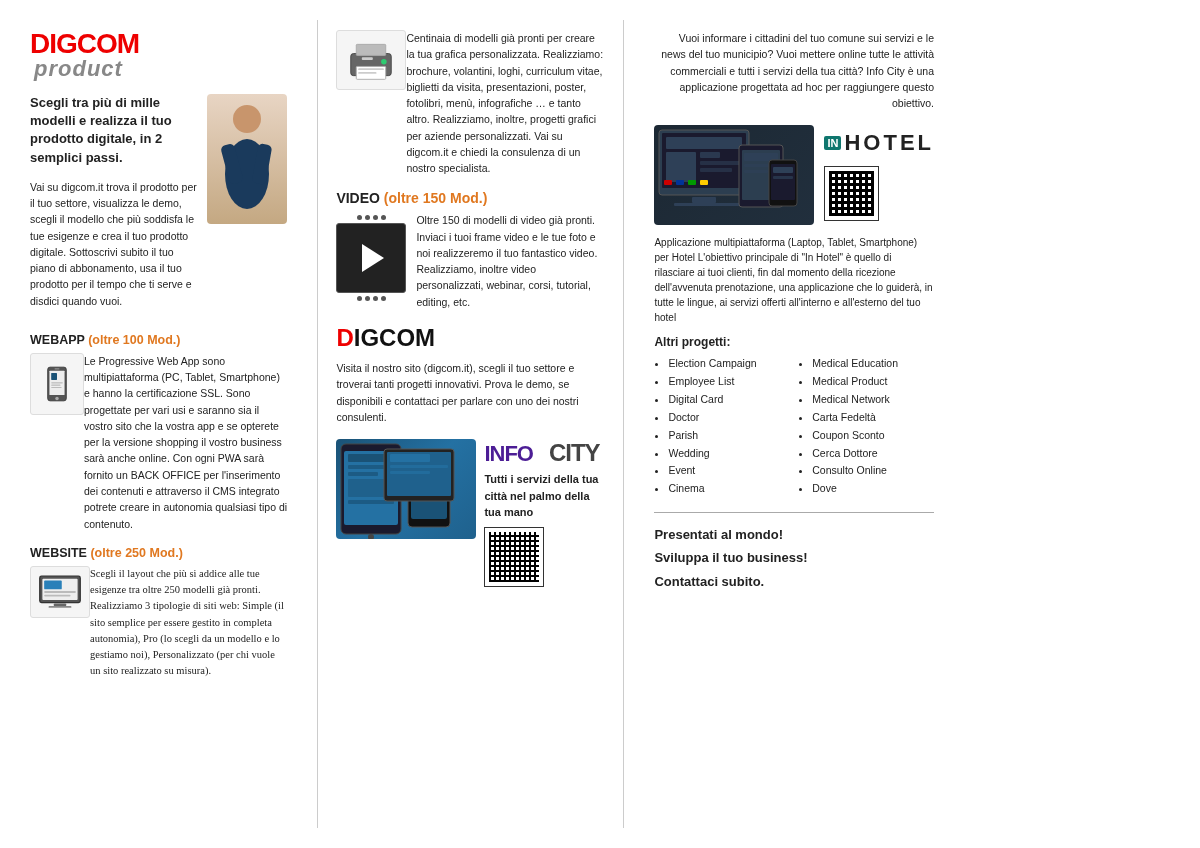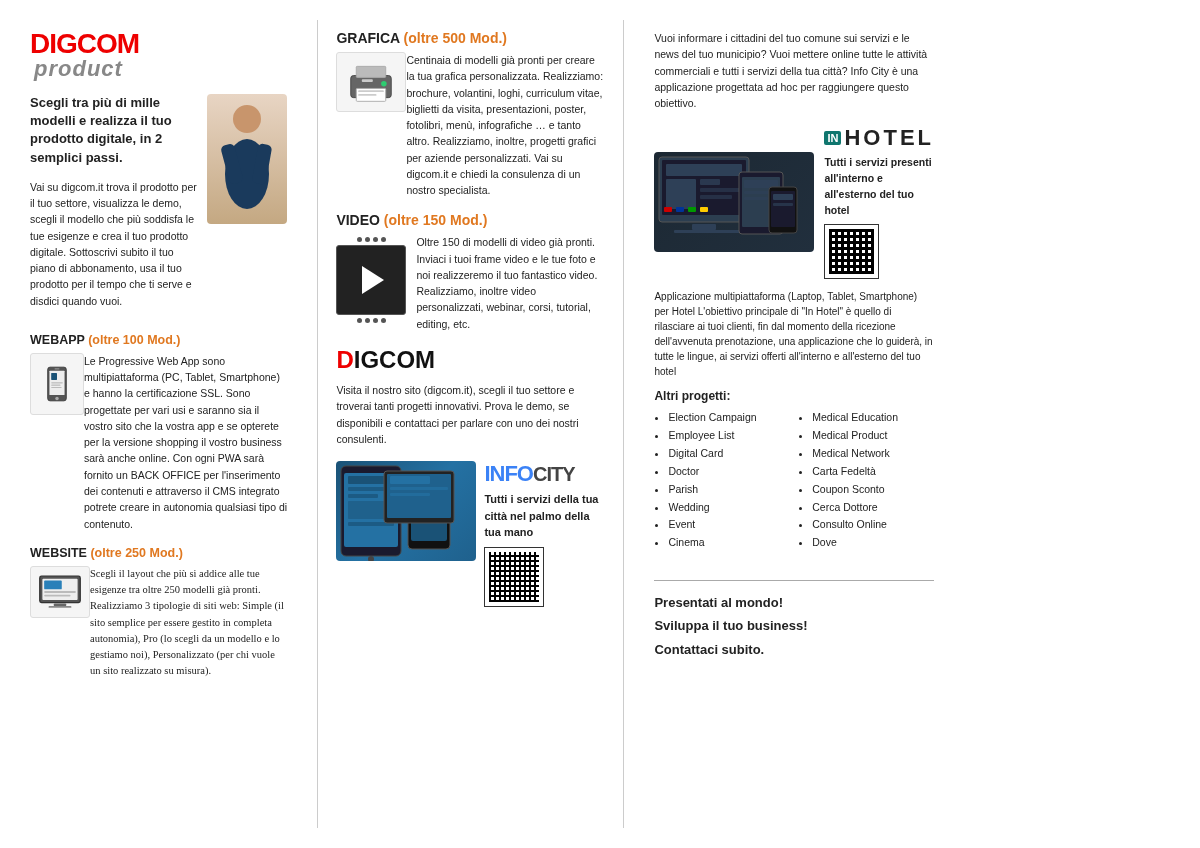--- a/index.html
+++ b/index.html
@@ -93,21 +93,21 @@
       display: flex; align-items: center; justify-content: center;
       background: #222; border: 1px solid #555; border-radius: 3px;
       position: relative;
     }
     .video-play { width: 0; height: 0; border-top: 14px solid transparent; border-bottom: 14px solid transparent; border-left: 22px solid #fff; margin-left: 4px; }
 
     
     .project-logo { margin: 14px 0 8px 0; }
 
     
-    .right-intro { font-size: 10.5px; line-height: 1.55; margin-bottom: 14px; }
+    .right-intro { font-size: 10.5px; line-height: 1.55; margin-bottom: 14px; text-align: right; }
 
     .hotel-section {
       display: flex;
       flex-direction: row;
       gap: 10px;
       margin-bottom: 10px;
       align-items: center;
     }
     .hotel-in {
       background: #0f766e;
@@ -143,21 +143,21 @@
     }
 
     .hotel-desc { font-size: 10px; line-height: 1.5; margin-bottom: 10px; }
 
     .altri-progetti { font-size: 12px; font-weight: 700; margin: 8px 0 6px 0; }
 
     .projects-grid {
       display: flex;
       flex-direction: row;
       gap: 8px;
-      margin-bottom: 28px;
+      margin-bottom: 14px;
     }
     .projects-col { flex: 1; }
     .projects-col ul { list-style: disc; padding-left: 14px; }
     .projects-col ul li { font-size: 10.5px; line-height: 1.7; }
 
     .divider { border: none; border-top: 1px solid #aaa; margin: 10px 0; }
 
     .cta-block { font-size: 13px; font-weight: 900; line-height: 1.8; }
 
     
@@ -292,24 +292,20 @@
             <rect x="7" y="23" width="30" height="2" rx="1" fill="#bbb"></rect>
           </svg>
         </div>
         <div class="body-text" style="margin-bottom:0;font-family:Liberation Serif, serif;">Scegli il layout che più si addice alle tue esigenze tra oltre 250 modelli già pronti. Realizziamo 3 tipologie di siti web: Simple (il sito semplice per essere gestito in completa autonomia), Pro (lo scegli da un modello e lo gestiamo noi), Personalizzato (per chi vuole un sito realizzato su misura).</div>
       </div>
     </div>
   </div>
 
   <div class="col col-mid">
 
-    <div class="mid-section-title">
-      <span>GRAFICA</span>
-      <span class="orange">(oltre 500 Mod.)</span>
-    </div>
     <div class="icon-text-row">
       <div class="printer-icon-box">
         <svg viewBox="0 0 60 50" width="56" height="46">
           <rect x="8" y="18" width="44" height="24" rx="3" fill="#666" stroke="#444" stroke-width="1"></rect>
           <rect x="14" y="8" width="32" height="12" rx="1" fill="#bbb" stroke="#aaa" stroke-width="1"></rect>
           <rect x="14" y="32" width="32" height="14" rx="1" fill="#fff" stroke="#aaa" stroke-width="1"></rect>
           <rect x="16" y="34" width="28" height="2" rx="1" fill="#ccc"></rect>
           <rect x="16" y="38" width="20" height="2" rx="1" fill="#ccc"></rect>
           <circle cx="44" cy="27" r="3" fill="#2ecc71"></circle>
           <rect x="20" y="22" width="12" height="3" rx="1" fill="#ccc"></rect>
@@ -378,21 +374,21 @@
             <rect x="48" y="10" width="70" height="52" rx="3" fill="#222" stroke="#555" stroke-width="1"></rect>
             <rect x="51" y="13" width="64" height="44" rx="1" fill="#1f618d"></rect>
             <rect x="54" y="15" width="40" height="8" rx="1" fill="#2471a3"></rect>
             <rect x="54" y="26" width="58" height="3" rx="1" fill="#2471a3" opacity="0.7"></rect>
             <rect x="54" y="32" width="40" height="3" rx="1" fill="#2471a3" opacity="0.7"></rect>
           </svg>
         </div>
       </div>
       <div>
         <div style="font-size:22px; font-weight:900; letter-spacing:-1px; margin-bottom:4px;">
-          <span style="color:#3b82f6; font-size:22px; font-weight:900;">INFO</span><span style="color:#444; font-size:20px; font-weight:900;">CITY</span>
+          <span style="color:#4c1d95; font-size:22px; font-weight:900;">INFO</span><span style="color:#444; font-size:24px; font-weight:900;margin-left:16px;">CITY</span>
         </div>
         <div class="infocity-right-text">Tutti i servizi della tua città nel palmo della tua mano</div>
         <div class="qr-infocity" style="margin-top:6px;">
           <div class="qr-infocity-inner"></div>
         </div>
       </div>
     </div>
   </div>
 
   <div class="col col-right">
@@ -432,21 +428,20 @@
               <rect x="34" y="55" width="8" height="5" rx="1" fill="#009900"></rect>
               <rect x="46" y="55" width="8" height="5" rx="1" fill="#ffcc00"></rect>
             </svg>
           </div>
         </div>
         <div style="display:flex; flex-direction:column; align-items:flex-start; flex:1;">
           <div style="display:flex; align-items:center; gap:3px; margin-bottom:4px;">
             <span class="hotel-in">IN</span>
             <span style="font-size:22px; font-weight:900; letter-spacing:3px; color:#222;">HOTEL</span>
           </div>
-          <div class="hotel-right-text">Tutti i servizi presenti all'interno e all'esterno del tuo hotel</div>
           <div class="qr-box" style="margin-top:6px;">
             <div class="qr-inner"></div>
           </div>
         </div>
       </div>
 
       <div class="hotel-desc">Applicazione multipiattaforma (Laptop, Tablet, Smartphone) per Hotel
 L'obiettivo principale di "In Hotel" è quello di rilasciare ai tuoi clienti, fin dal momento della ricezione dell'avvenuta prenotazione, una applicazione che lo guiderà, in tutte le lingue, ai servizi offerti all'interno e all'esterno del tuo hotel</div>
     </div>
 

